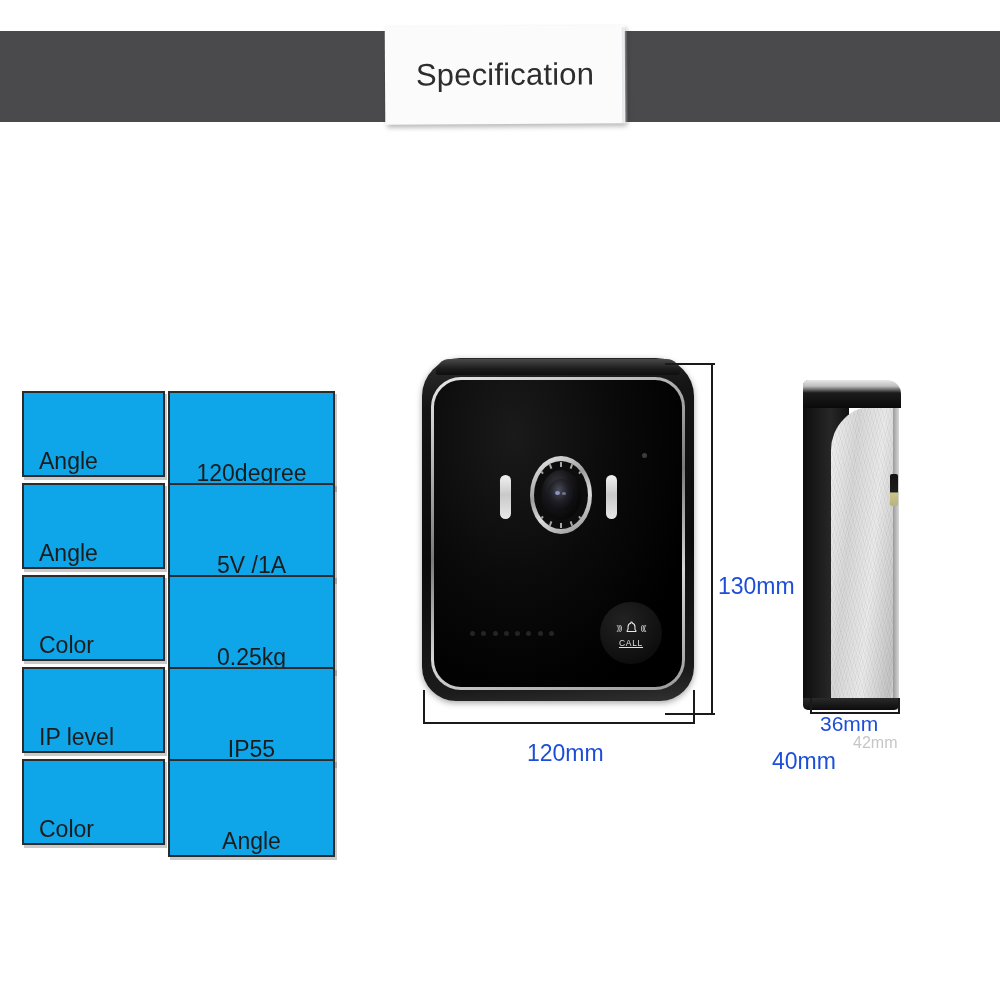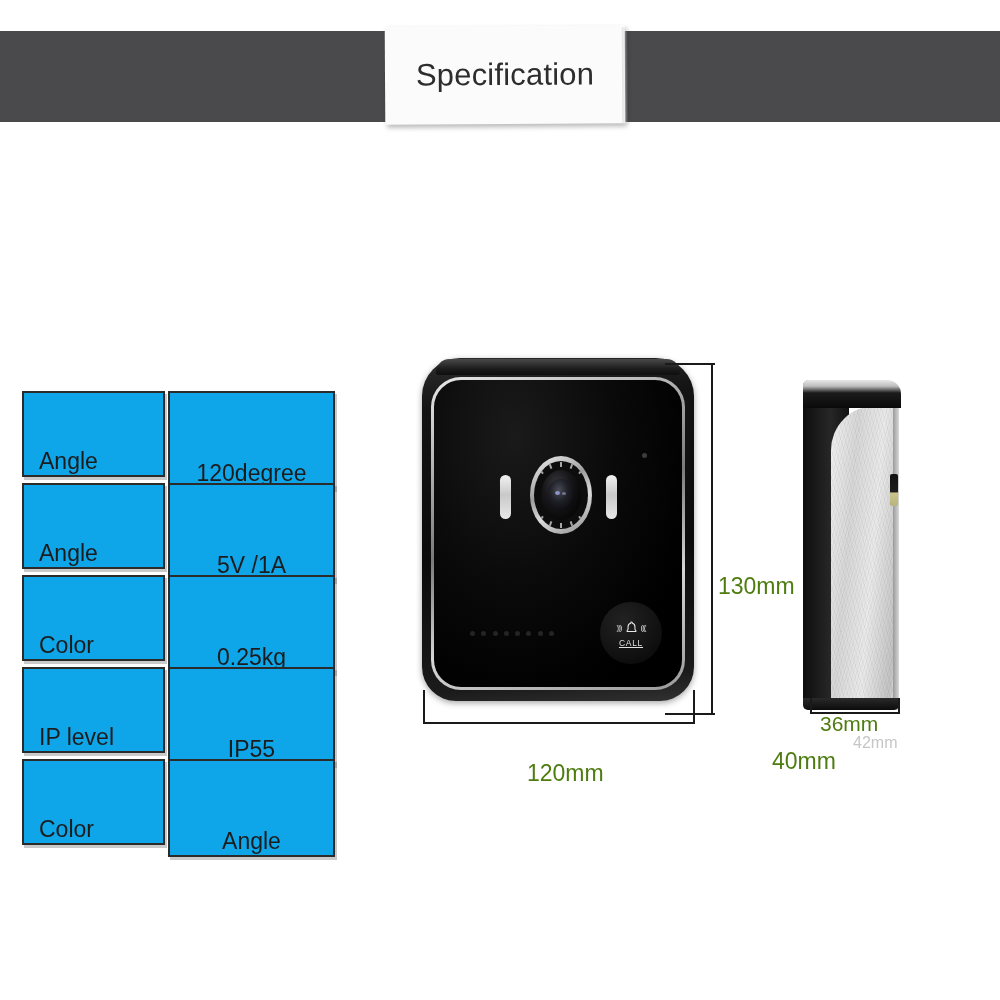--- a/index.html
+++ b/index.html
@@ -360,36 +360,36 @@
     background: #1a1a1a;
   }
   .dim-line-h {
     position: absolute;
     height: 2px;
     background: #1a1a1a;
   }
   .dim-label {
     position: absolute;
     font-size: 23px;
-    color: #4d7c0f;
+    color: #1d4ed8;
     white-space: nowrap;
   }
   .dim-label.small {
     font-size: 21px;
   }
 
   #dim-130-line { left: 711px; top: 363px; height: 352px; }
   #dim-130-tick-top { left: 665px; top: 363px; width: 50px; }
   #dim-130-tick-bot { left: 665px; top: 713px; width: 50px; }
   #dim-130-label { left: 718px; top: 573px; }
 
   #dim-120-line { left: 423px; top: 722px; width: 272px; }
   #dim-120-tick-left { left: 423px; top: 690px; height: 34px; }
   #dim-120-tick-right { left: 693px; top: 690px; height: 34px; }
-  #dim-120-label { left: 527px; top: 740px; margin-top: 20px; }
+  #dim-120-label { left: 527px; top: 740px; }
 
   #dim-36-line { left: 810px; top: 712px; width: 90px; }
   #dim-36-tick-left { left: 810px; top: 698px; height: 16px; }
   #dim-36-tick-right { left: 898px; top: 698px; height: 16px; }
   #dim-36-label { left: 820px; top: 712px; }
 
   #dim-40-label { left: 772px; top: 748px; }
   #dim-40-ghost {
     position: absolute;
     left: 853px;

